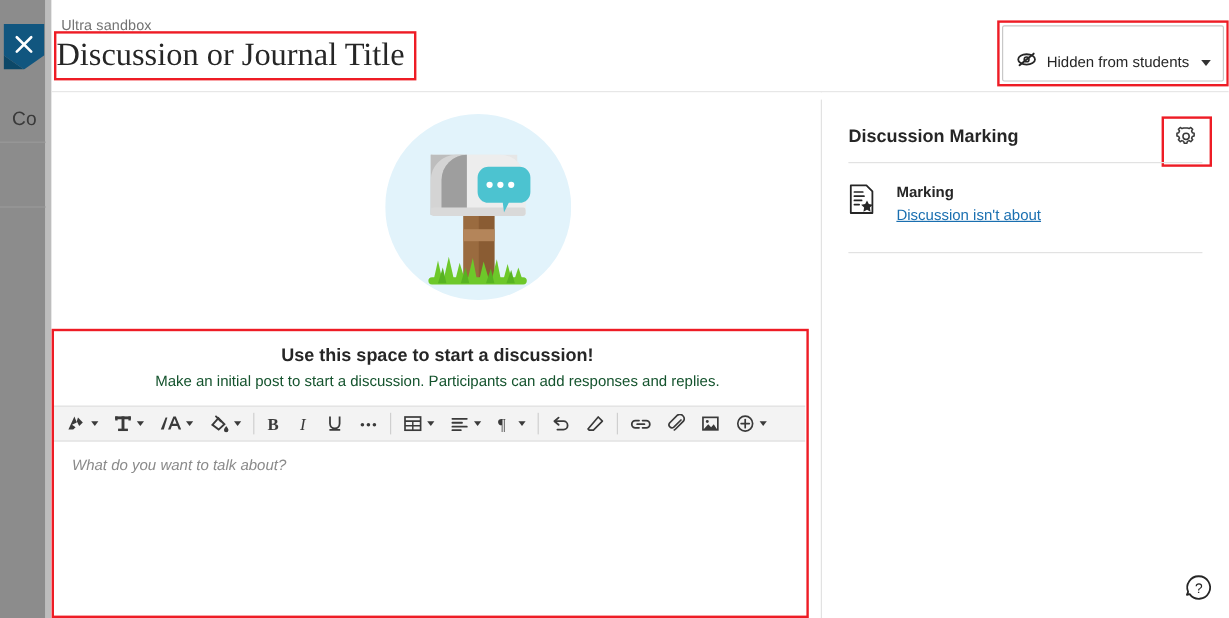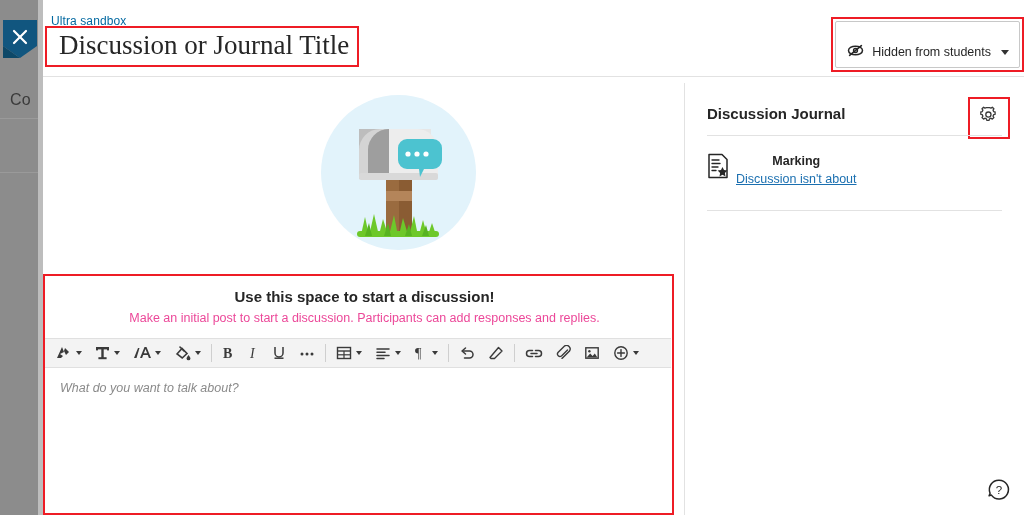--- a/index.html
+++ b/index.html
@@ -19,43 +19,43 @@
   .dim-text { position:absolute; left:10px; top:91px; font-size:16px; color:#3a3a3a;
               white-space:nowrap; letter-spacing:.1px; }
 
   
   .close-ribbon { position:absolute; left:3px; top:20px; width:34px; height:38px;
                   cursor:pointer; }
   .close-ribbon svg { display:block; }
 
   
   .header { position:absolute; left:43px; top:0; width:981px; height:77px; background:#fff; }
-  .crumb { position:absolute; left:8px; top:14px; font-size:12px; color:#0369a1; letter-spacing:.1px; }
-  .title-box { position:absolute; left:2px; top:26px; border:2.5px solid #ee1c25; padding:2px 8px 4px 12px; }
+  .crumb { position:absolute; left:8px; top:14px; font-size:12px; color:#737373; letter-spacing:.1px; }
+  .title-box { position:absolute; left:2px; top:26px; border:2.5px solid #ee1c25; padding:2px 8px 4px 0; }
   .title { font-family:"Liberation Serif", serif; font-size:27px; color:#262626;
            line-height:1.15; white-space:nowrap; }
   .hdr-rule { position:absolute; left:0; top:76px; width:981px; height:1px; background:#e2e2e2; }
 
   
   .vis-box { position:absolute; right:0px; top:17px; border:2.5px solid #ee1c25; padding:2px; }
   .vis-pill { display:flex; align-items:center; gap:8px; border:1px solid #c8c8c8;
               background:#fff; border-radius:2px; padding:21px 10px 6px 11px; cursor:pointer; }
   .vis-pill .lbl { font-size:12.5px; color:#262626; white-space:nowrap; }
   .caret { width:0;height:0;border-left:4px solid transparent;border-right:4px solid transparent;
            border-top:5px solid #333; margin-left:2px; }
 
   
   .content { position:absolute; left:43px; top:77px; width:641px; height:438px; background:#fff; }
   .illus { position:absolute; left:278px; top:18px; width:155px; height:155px; }
 
   .editor-box { position:absolute; left:0px; top:197px; width:631px; height:241px;
                 border:2.5px solid #ee1c25; background:#fff;padding-left:12px; }
   .ed-head { text-align:center; padding:12px 10px 0 10px; }
   .ed-title { font-size:15px; font-weight:bold; color:#262626; }
-  .ed-sub { font-size:12.5px; color:#ec4899; margin-top:6px; }
+  .ed-sub { font-size:12.5px; color:#14532d; margin-top:6px; }
 
   .toolbar { position:absolute; left:0; top:62px; width:626px; height:30px;
              background:#f3f3f3; border-top:1px solid #e0e0e0; border-bottom:1px solid #e0e0e0;
              display:flex; align-items:center; padding-left:8px; }
   .tb { display:flex; align-items:center; height:24px; padding:0 2px; cursor:pointer; }
   .tb svg { display:block; }
   .tb .tcaret { width:0;height:0;border-left:3.5px solid transparent;border-right:3.5px solid transparent;
                 border-top:4px solid #3a3a3a; margin-left:4px; }
   .tb-gap { width:9px; }
   .tb-sep { width:1px; height:18px; background:#cfcfcf; margin:0 8px; }
@@ -64,21 +64,21 @@
   .ed-ph { position:absolute; left:15px; top:12px; font-size:12.5px; color:#8a8a8a; font-style:italic; }
 
   
   .vdiv { position:absolute; left:684px; top:83px; width:1px; height:432px; background:#e2e2e2; }
   .panel { position:absolute; left:685px; top:77px; width:339px; height:438px; background:#fff; }
   .p-title { position:absolute; left:22px; top:28px; font-size:15px; font-weight:bold; color:#262626; }
   .gear-box { position:absolute; right:14px; top:20px; border:2.5px solid #ee1c25; padding:3px; }
   .gear-btn { width:32px; height:32px; display:flex; align-items:center; justify-content:center;
               background:#fff; cursor:pointer; }
   .p-rule { position:absolute; left:22px; width:295px; height:1px; background:#e2e2e2; }
-  .mark-row { position:absolute; left:22px; top:74px; display:flex; gap:5px; align-items:flex-start;text-align:center; }
+  .mark-row { position:absolute; left:22px; top:74px; display:flex; gap:16px; align-items:flex-start; }
   .mark-icon { width:24px; height:26px; flex:0 0 auto; margin-top:2px; }
   .mark-label { font-size:12.5px; font-weight:bold; color:#262626; }
   .mark-link { font-size:12.5px; color:#1a6fb0; text-decoration:underline; cursor:pointer; display:block; margin-top:3px; }
 
   .help-btn { position:absolute; right:12px; bottom:12px; width:26px; height:26px; cursor:pointer; }
 </style>
 </head>
 <body>
 
 <div id="root">
@@ -336,21 +336,21 @@
       </div>
 
       <div class="ed-area">
         <div class="ed-ph">What do you want to talk about?</div>
       </div>
     </div>
   </div>
 
   <div class="vdiv"></div>
   <div class="panel">
-    <div class="p-title">Discussion Journal</div>
+    <div class="p-title">Discussion Marking</div>
 
     <div class="gear-box">
       <div class="gear-btn">
         <span>
           <svg width="21" height="21" viewBox="0 0 21 21">
             <path d="M10.5 1.6 l1.5 .5 l1.3 -.9 l1.6 1.6 l-.9 1.3 l.6 1.5 l1.5 .4 v2.3 l-1.5 .4 l-.6 1.5 l.9 1.3 l-1.6 1.6 l-1.3 -.9 l-1.5 .6 l-.4 1.5 h-2.3 l-.4 -1.5 l-1.5 -.6 l-1.3 .9 l-1.6 -1.6 l.9 -1.3 l-.6 -1.5 l-1.5 -.4 v-2.3 l1.5 -.4 l.6 -1.5 l-.9 -1.3 l1.6 -1.6 l1.3 .9 l1.5 -.5 z" fill="none" stroke="#3a3a3a" stroke-width="1.3" stroke-linejoin="round"></path>
             <circle cx="9.4" cy="8.6" r="2.6" fill="none" stroke="#3a3a3a" stroke-width="1.3"></circle>
           </svg>
         </span>
       </div>

